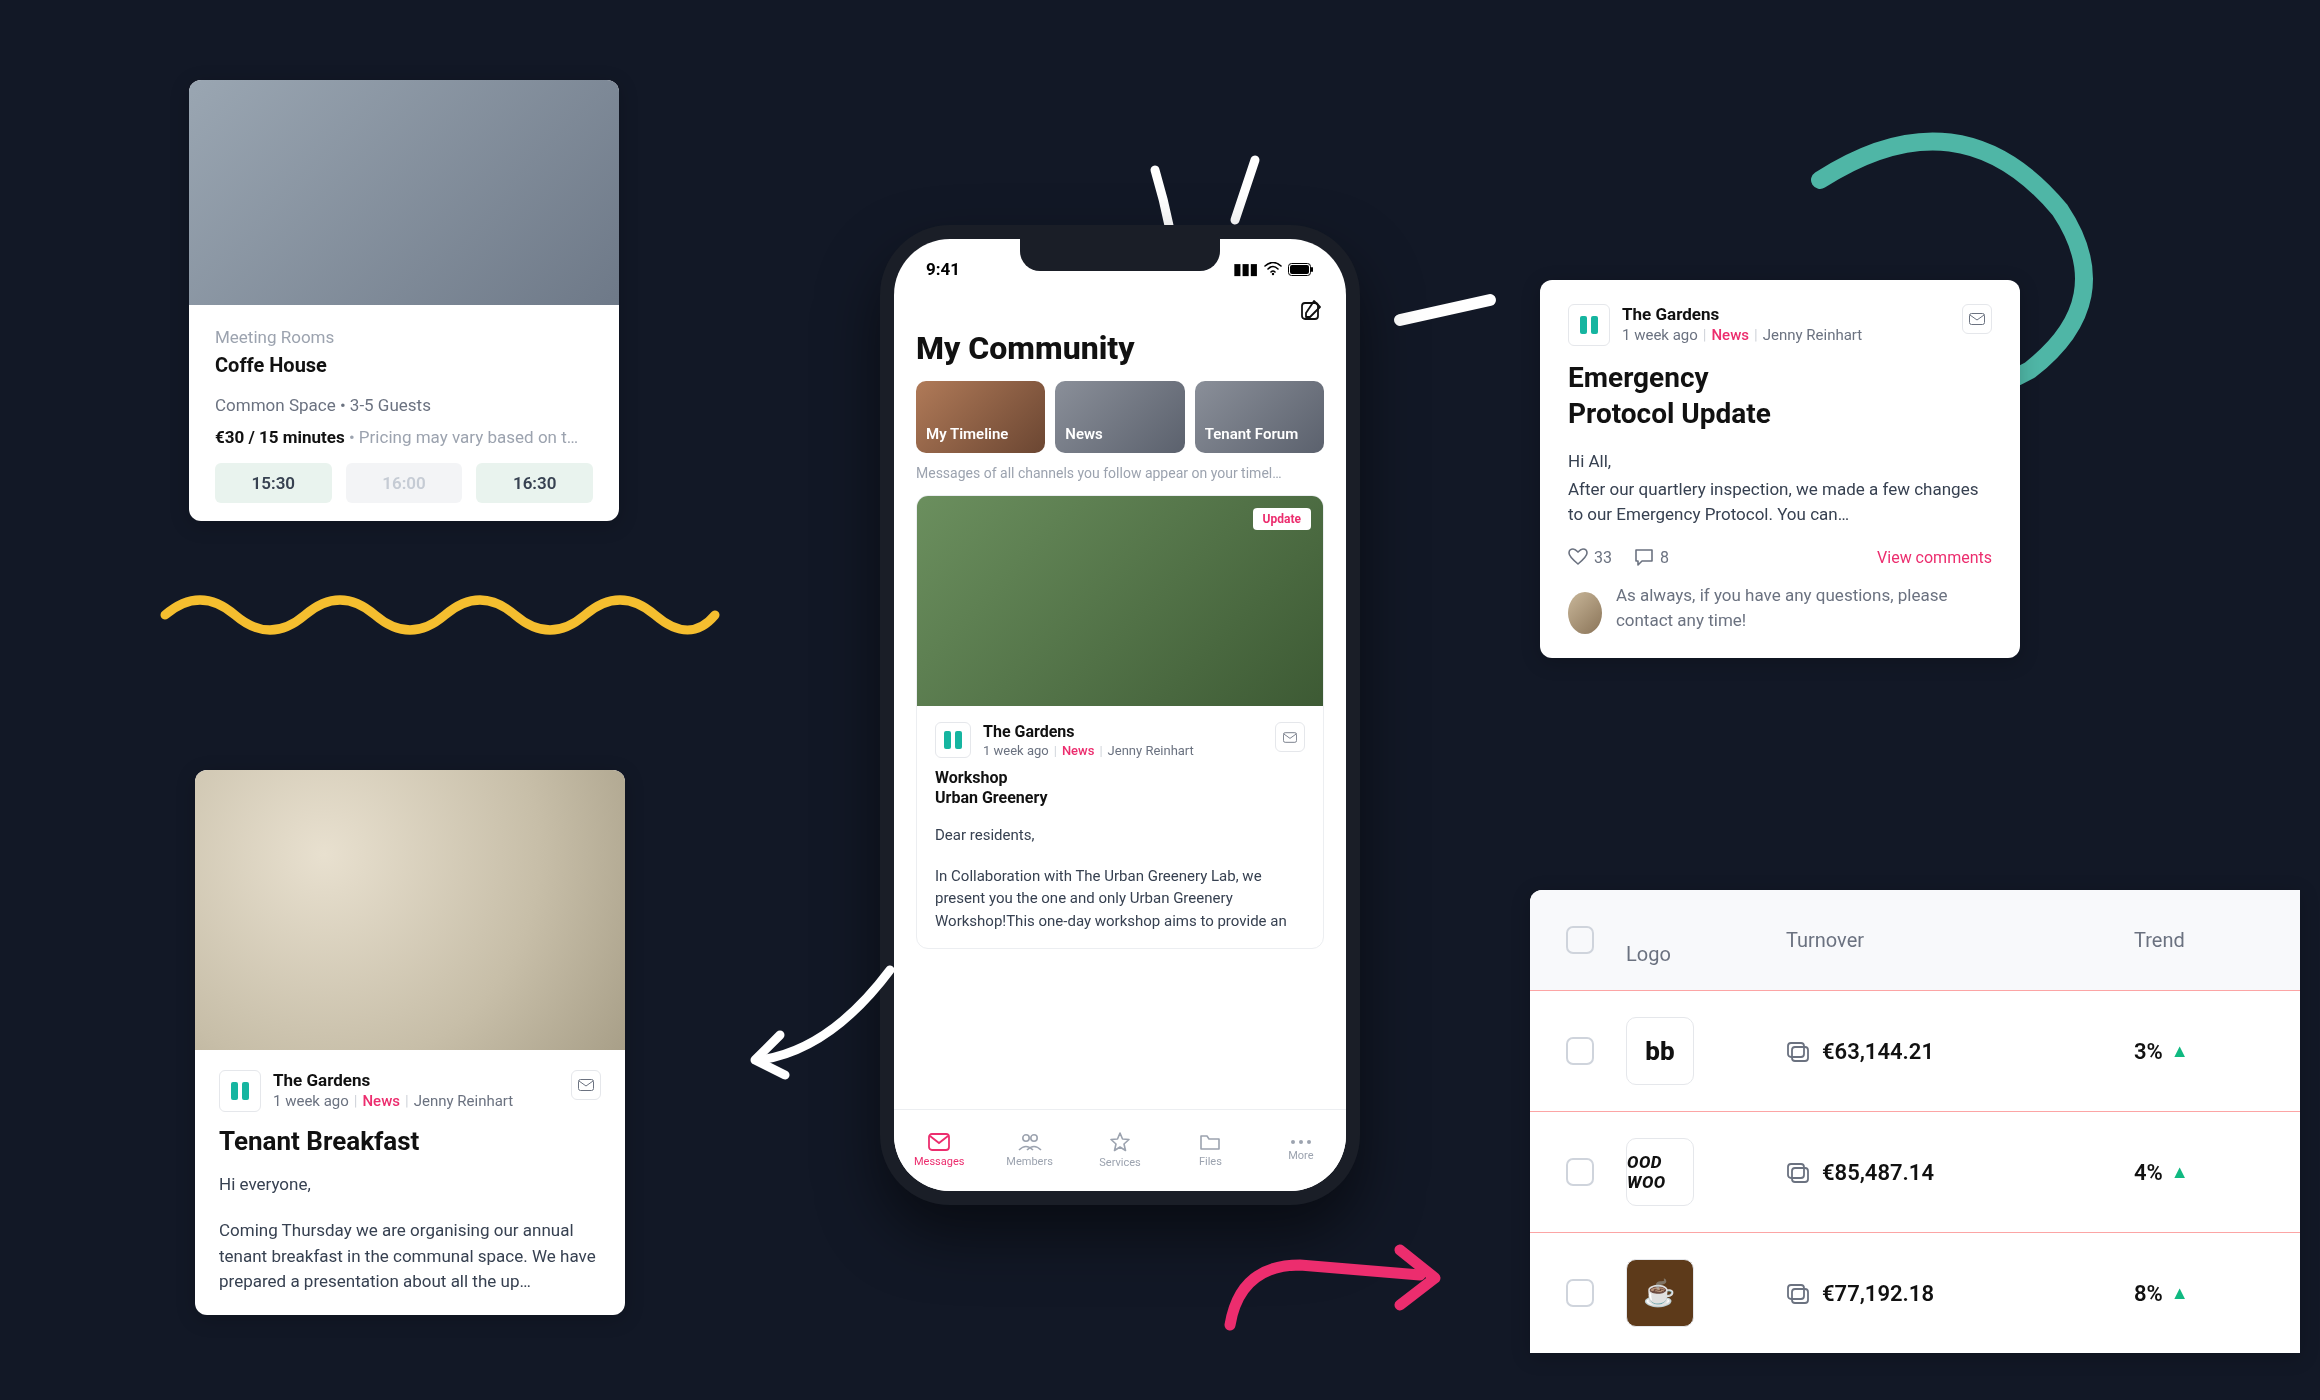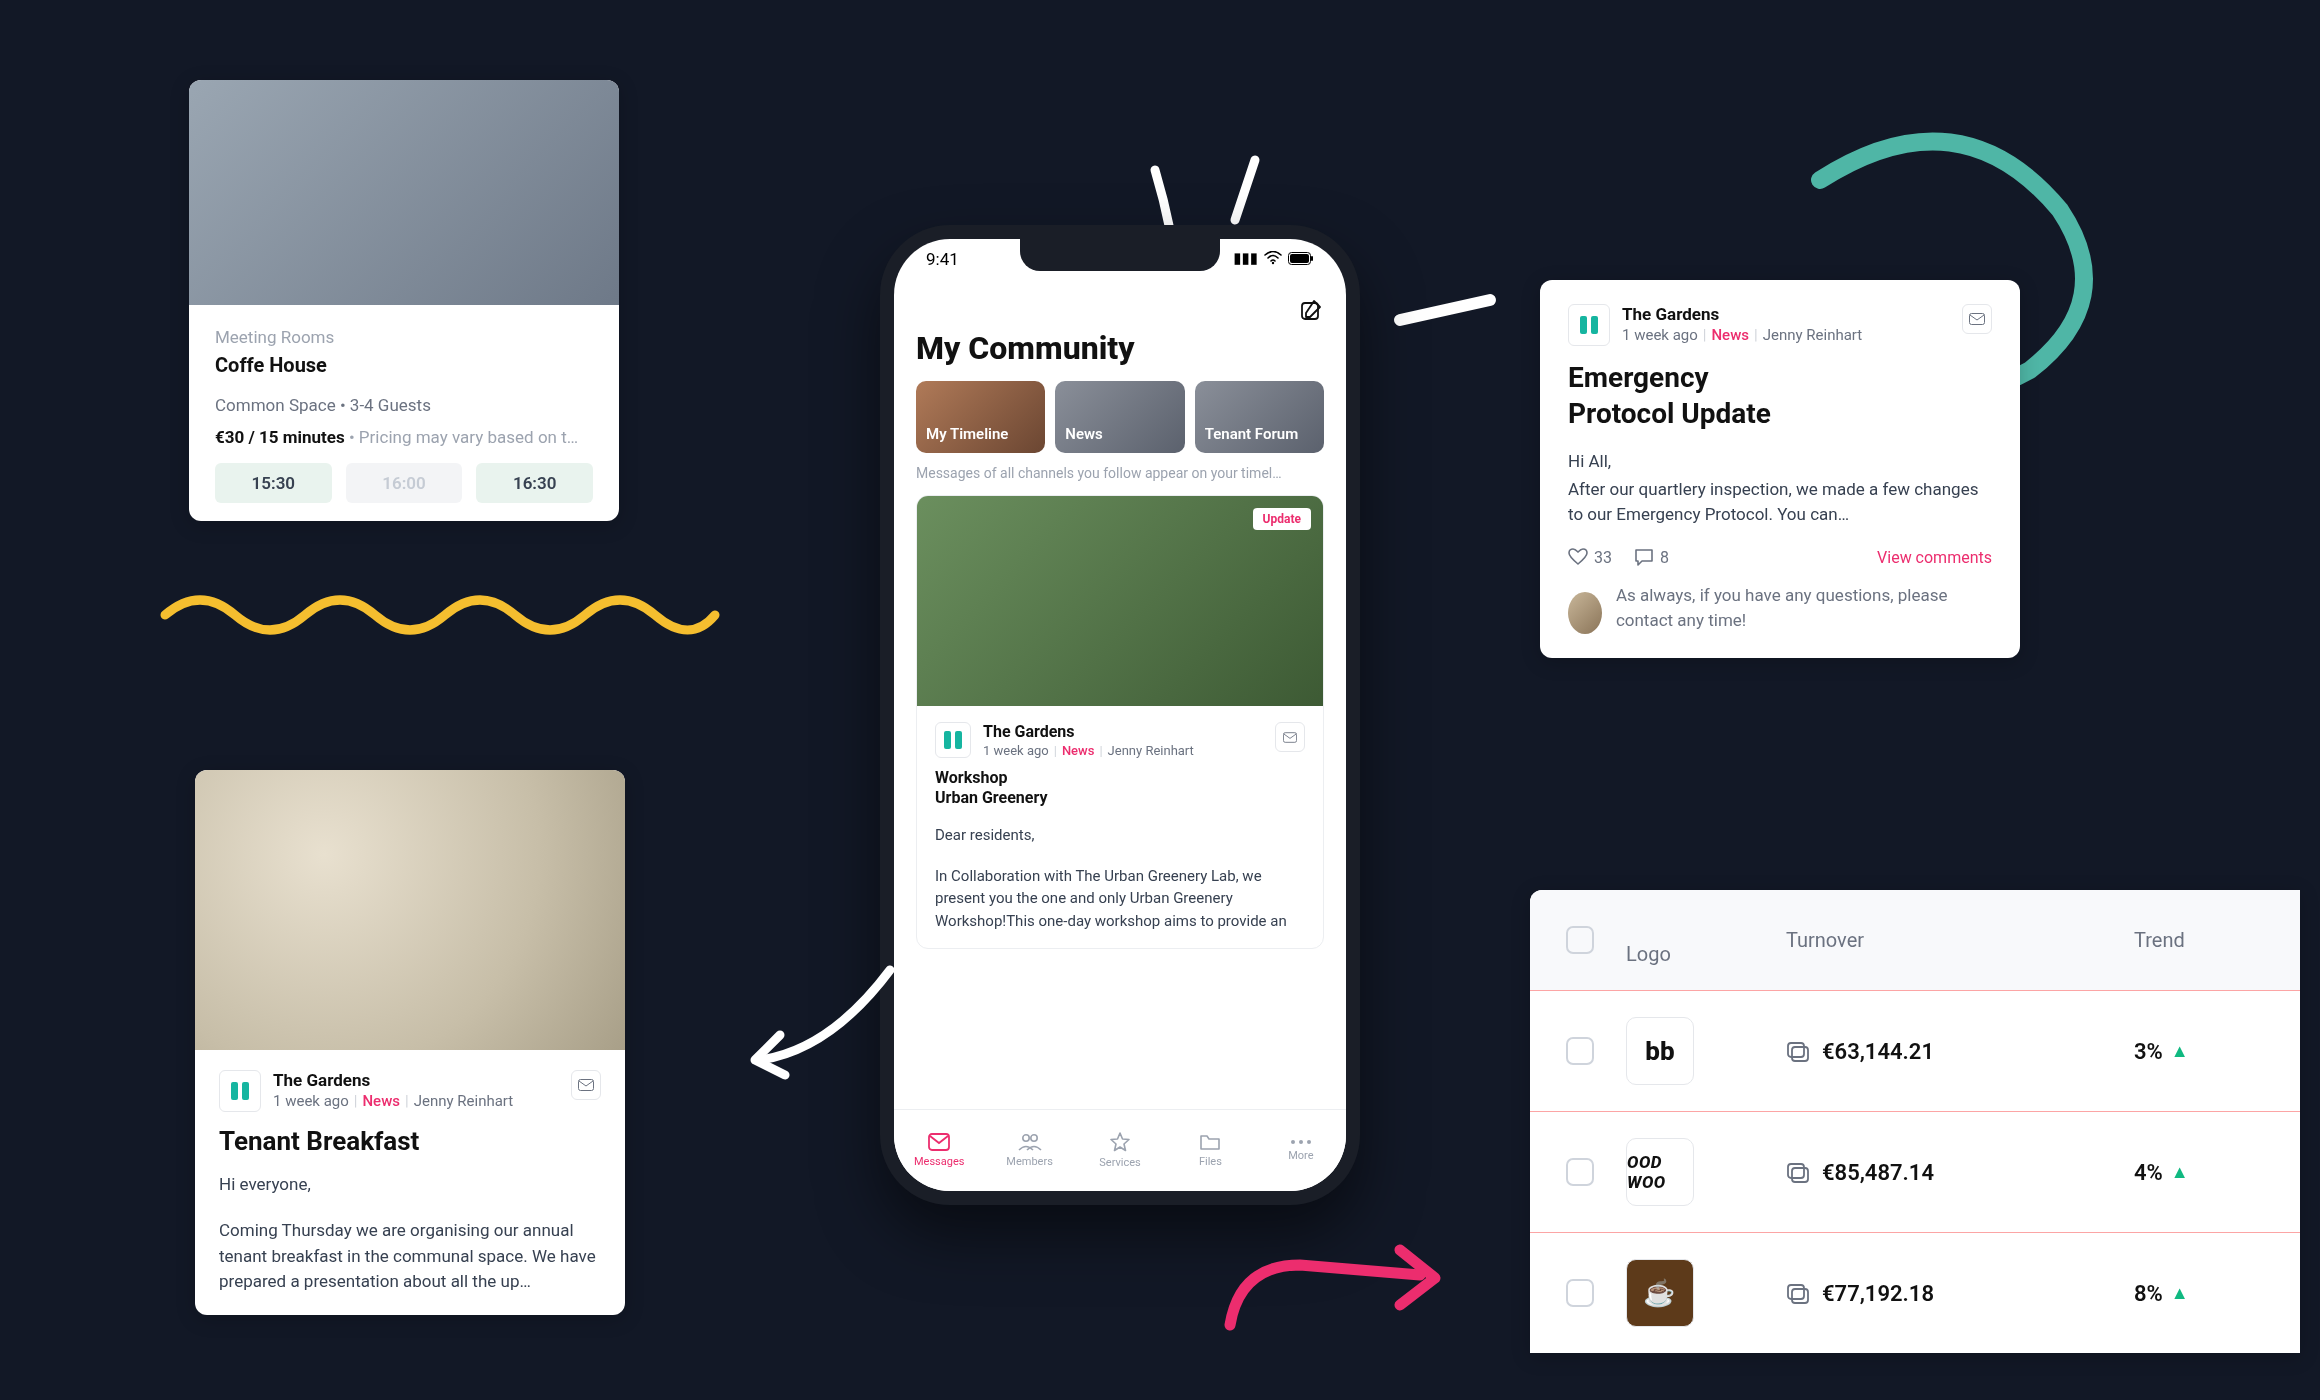--- a/index.html
+++ b/index.html
@@ -51,21 +51,21 @@
   .post-meta .sep { color:#d1d5db; padding:0 5px;}
   .mail-btn { margin-left:auto; width:30px; height:30px; border:1px solid #e5e7eb; border-radius:6px; display:flex; align-items:center; justify-content:center; color:#6b7280; font-size:14px; cursor:pointer;}
   .post-title { font-size:26px; font-weight:700; color:#111; margin-bottom:18px;}
   .post-greet { color:#374151; font-size:17px; margin-bottom:24px;}
   .post-text { color:#374151; font-size:17px; line-height:1.5;}
 
   
   #phone { position:absolute; left:880px; top:225px; width:480px; height:980px; background:#1a1e27; border-radius:70px; padding:14px; box-shadow: 0 30px 60px rgba(0,0,0,0.5);}
   .phone-inner { width:100%; height:100%; background:#fff; border-radius:56px; overflow:hidden; position:relative;}
   .notch { position:absolute; top:0; left:50%; transform:translateX(-50%); width:200px; height:32px; background:#1a1e27; border-radius:0 0 20px 20px; z-index:10;}
-  .status-bar { height:50px; display:flex; align-items:flex-start; justify-content:space-between; padding:10px 32px 0; font-size:17px; font-weight:400;}
+  .status-bar { height:50px; display:flex; align-items:center; justify-content:space-between; padding:10px 32px 0; font-size:17px; font-weight:700;}
   .status-icons { display:flex; gap:6px; align-items:center; font-size:15px;}
   .phone-content { padding: 8px 22px 0; height:calc(100% - 50px - 82px); overflow:hidden;}
   .compose-row { display:flex; justify-content:flex-end; padding-bottom:6px;}
   .compose-ic { width:26px; height:26px; display:flex; align-items:center; justify-content:center; cursor:pointer;}
   .ph-title { font-size:32px; font-weight:800; color:#111; margin-bottom:14px;}
   .tabs { display:flex; gap:10px; margin-bottom:12px;}
   .tab { flex:1; height:72px; border-radius:10px; background:linear-gradient(135deg,#8a8f99,#5b616d); display:flex; align-items:flex-end; padding:10px; color:#fff; font-size:15px; font-weight:600; cursor:pointer;}
   .tab.active { background:linear-gradient(135deg,#b07a58,#6b4632);}
   .ph-sub { font-size:14px; color:#9ca3af; margin-bottom:14px; white-space:nowrap; overflow:hidden; text-overflow:ellipsis;}
   .ph-card { border:1px solid #eceef1; border-radius:12px; overflow:hidden;}
@@ -122,21 +122,21 @@
   svg { display:block; }
 </style>
 </head>
 <body>
 
 <div id="room-card" class="card">
   <div class="room-img"></div>
   <div class="room-body">
     <div class="room-cat">Meeting Rooms</div>
     <div class="room-title">Coffe House</div>
-    <div class="room-meta">Common Space • 3-4 Guests</div>
+    <div class="room-meta">Common Space • 3-5 Guests</div>
     <div class="room-price-line">
       <span class="room-price">€30 / 15 minutes</span><span class="room-note"> • Pricing may vary based on t…</span>
     </div>
     <div class="slots">
       <div class="slot avail">15:30</div>
       <div class="slot unavail">16:00</div>
       <div class="slot avail">16:30</div>
     </div>
   </div>
 </div>

